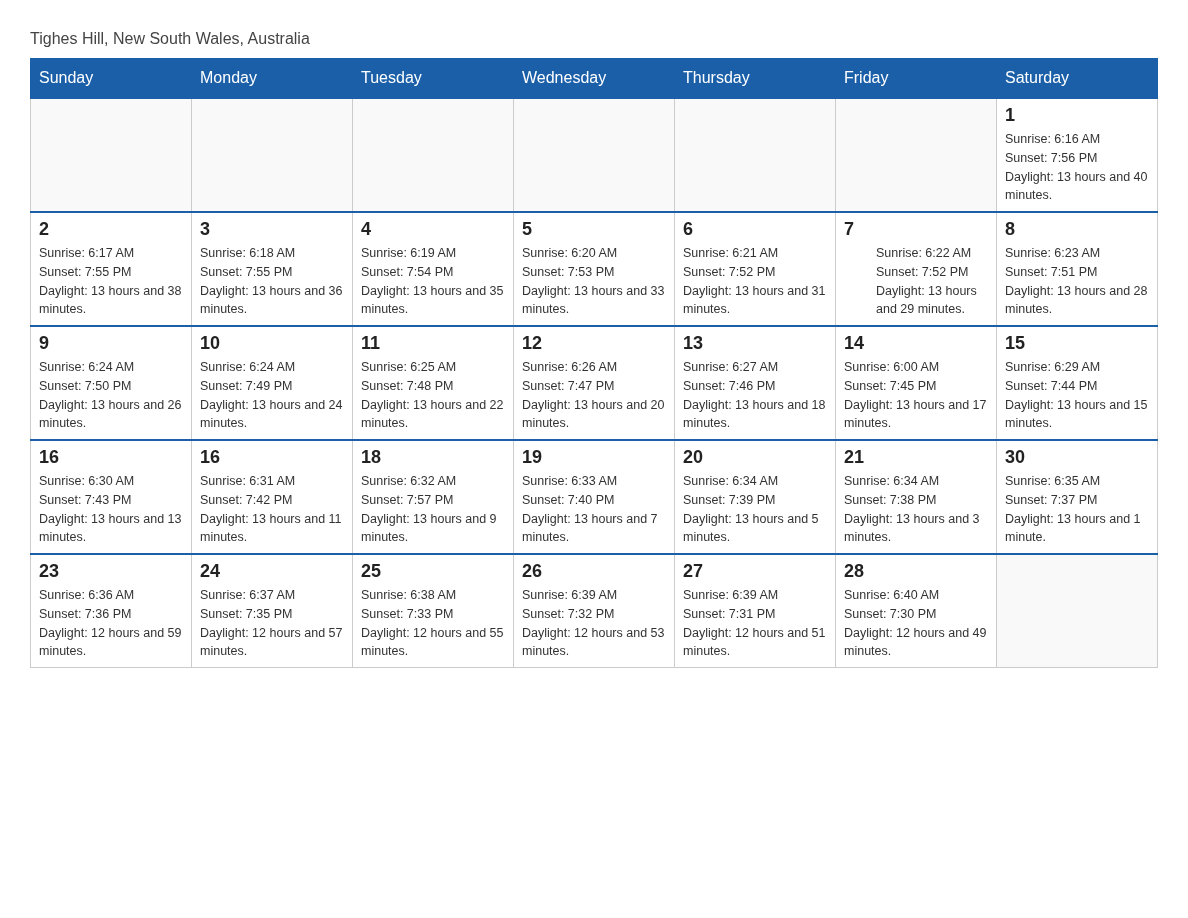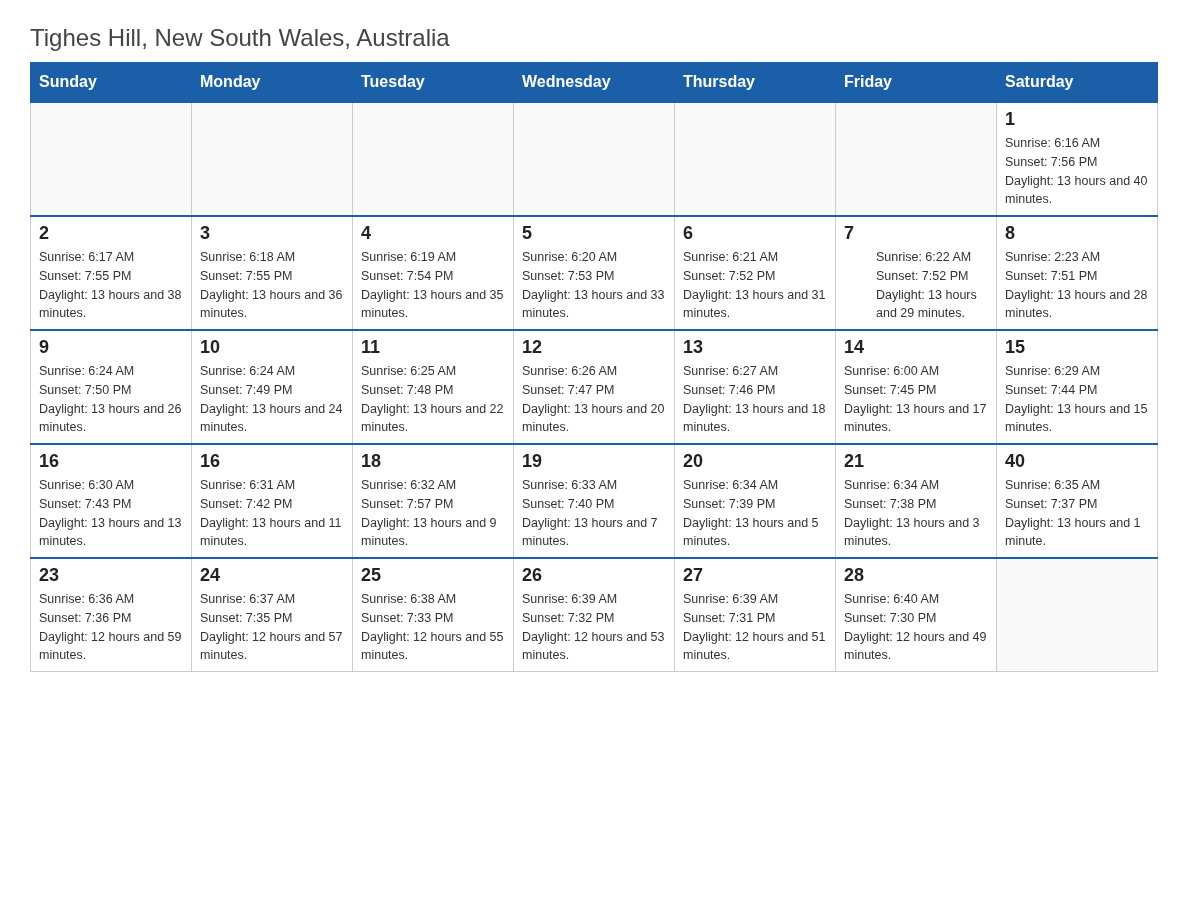--- a/index.html
+++ b/index.html
@@ -29,35 +29,35 @@
     .title-area {
       text-align: right;
     }
     .month-title {
       font-size: 52px;
       font-weight: bold;
       color: #222;
       line-height: 1;
     }
     .location-title {
-      font-size: 24px;
+      font-size: 16px;
       color: #444;
-      margin-top: 4px;
+      margin-top: 10px;
     }
     .calendar {
       width: 100%;
       border-collapse: collapse;
       margin-top: 10px;
     }
     .calendar th {
       background-color: #1a5fa8;
       color: #fff;
       padding: 10px 8px;
       font-size: 16px;
-      font-weight: bold;
+      font-weight: normal;
       text-align: left;
       border: 1px solid #1a5fa8;
     }
     .calendar td {
       vertical-align: top;
       border: 1px solid #ccc;
       padding: 6px 8px;
       width: 14.28%;
       min-height: 110px;
       font-size: 13px;
@@ -150,21 +150,21 @@
 Daylight: 13 hours and 31 minutes.</div>
         </td>
         <td>
           <span class="day-number">7</span>
           <div class="day-info" style="white-space: pre-line; margin-left: 32px;">Sunrise: 6:22 AM
 Sunset: 7:52 PM
 Daylight: 13 hours and 29 minutes.</div>
         </td>
         <td>
           <span class="day-number">8</span>
-          <div class="day-info" style="white-space: pre-line;">Sunrise: 2:23 AM
+          <div class="day-info" style="white-space: pre-line;">Sunrise: 6:23 AM
 Sunset: 7:51 PM
 Daylight: 13 hours and 28 minutes.</div>
         </td>
       </tr>
       <tr>
         <td>
           <span class="day-number">9</span>
           <div class="day-info" style="white-space: pre-line;">Sunrise: 6:24 AM
 Sunset: 7:50 PM
 Daylight: 13 hours and 26 minutes.</div>
@@ -237,21 +237,21 @@
 Sunset: 7:39 PM
 Daylight: 13 hours and 5 minutes.</div>
         </td>
         <td>
           <span class="day-number">21</span>
           <div class="day-info" style="white-space: pre-line;">Sunrise: 6:34 AM
 Sunset: 7:38 PM
 Daylight: 13 hours and 3 minutes.</div>
         </td>
         <td>
-          <span class="day-number">40</span>
+          <span class="day-number">30</span>
           <div class="day-info" style="white-space: pre-line;">Sunrise: 6:35 AM
 Sunset: 7:37 PM
 Daylight: 13 hours and 1 minute.</div>
         </td>
       </tr>
       <tr>
         <td>
           <span class="day-number">23</span>
           <div class="day-info" style="white-space: pre-line;">Sunrise: 6:36 AM
 Sunset: 7:36 PM

